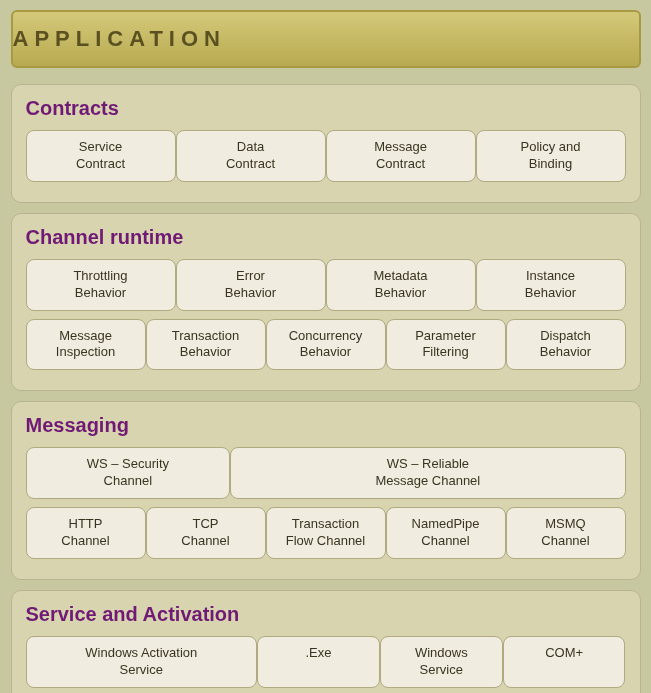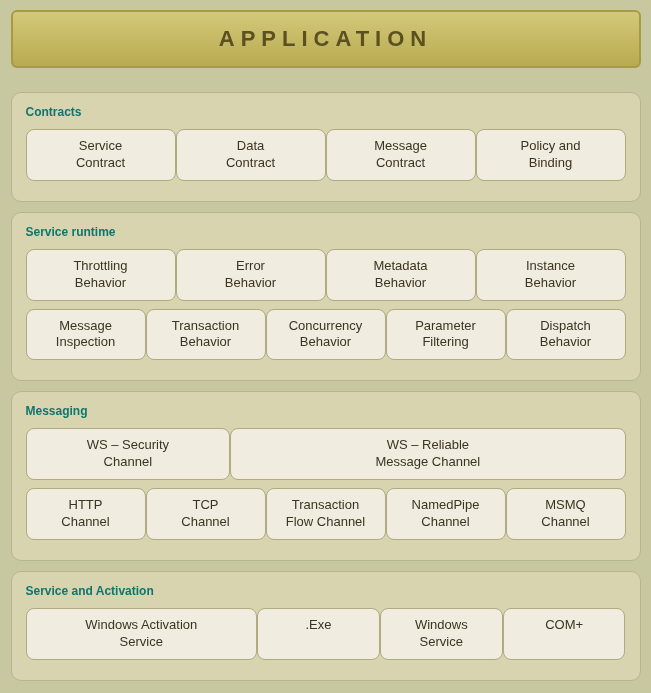--- a/index.html
+++ b/index.html
@@ -17,45 +17,44 @@
 
     .app-container {
       width: 630px;
       background: #c8c8a0;
     }
 
     .app-title-bar {
       background: linear-gradient(to bottom, #d4c97a, #b8aa50);
       border: 2px solid #a89a40;
       border-radius: 6px;
-      text-align: center;
       padding: 14px 0;
-      margin-bottom: 24px;
+      margin-bottom: 16px;
       letter-spacing: 4px;
     }
 
     .app-title-bar span {
       font-size: 22px;
       font-weight: bold;
       color: #5a5020;
       letter-spacing: 6px;
     }
 
     .section {
       background: #d8d4b0;
       border: 1px solid #b8b490;
       border-radius: 10px;
       padding: 12px 14px;
       margin-bottom: 10px;
     }
 
     .section-title {
-      font-size: 12px;
+      font-size: 20px;
       font-weight: bold;
-      color: #0f766e;
+      color: #701a75;
       margin-bottom: 10px;
     }
 
     .boxes-row {
       display: flex;
       flex-wrap: nowrap;
       margin-bottom: 8px;
       justify-content: space-between;
     }
 
@@ -88,21 +87,21 @@
       <div class="section">
         <div class="section-title">Contracts</div>
         <div class="boxes-row">
           <div class="box">Service<br>Contract</div>
           <div class="box">Data<br>Contract</div>
           <div class="box">Message<br>Contract</div>
           <div class="box">Policy and<br>Binding</div>
         </div>
       </div>
       <div class="section">
-        <div class="section-title">Service runtime</div>
+        <div class="section-title">Channel runtime</div>
         <div class="boxes-row">
           <div class="box">Throttling<br>Behavior</div>
           <div class="box">Error<br>Behavior</div>
           <div class="box">Metadata<br>Behavior</div>
           <div class="box">Instance<br>Behavior</div>
         </div>
         <div class="boxes-row">
           <div class="box">Message<br>Inspection</div>
           <div class="box">Transaction<br>Behavior</div>
           <div class="box">Concurrency<br>Behavior</div>

